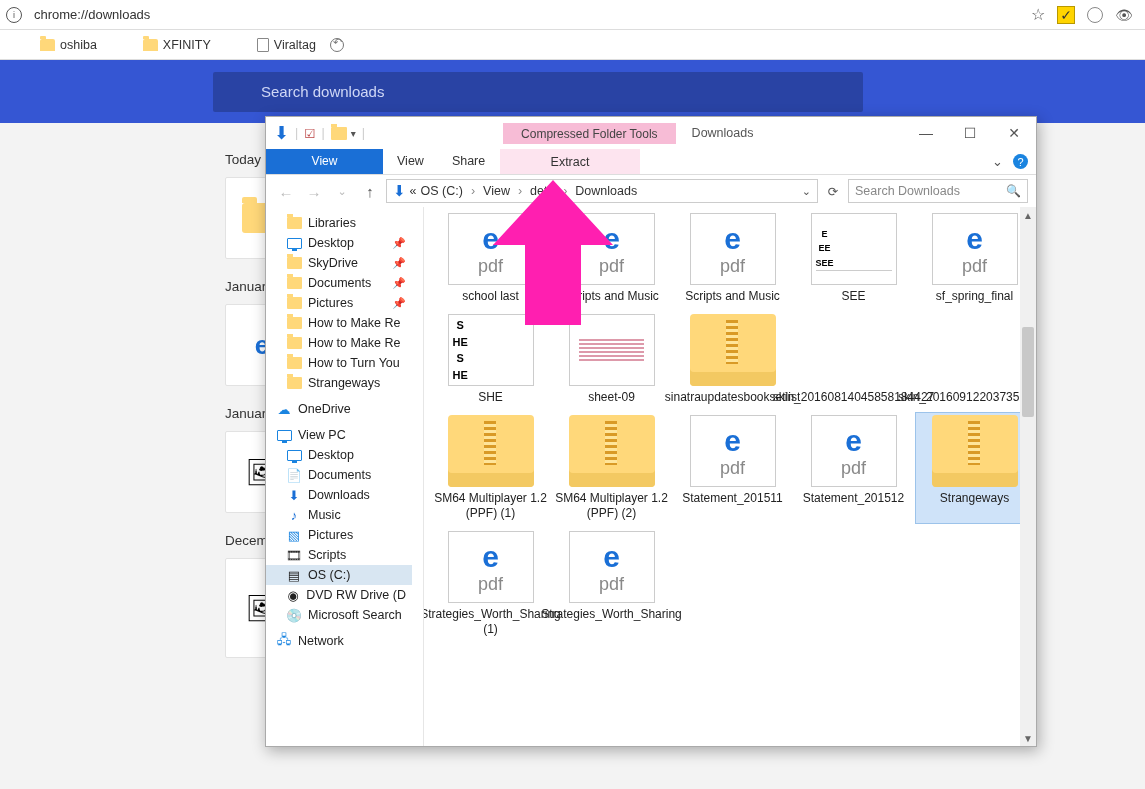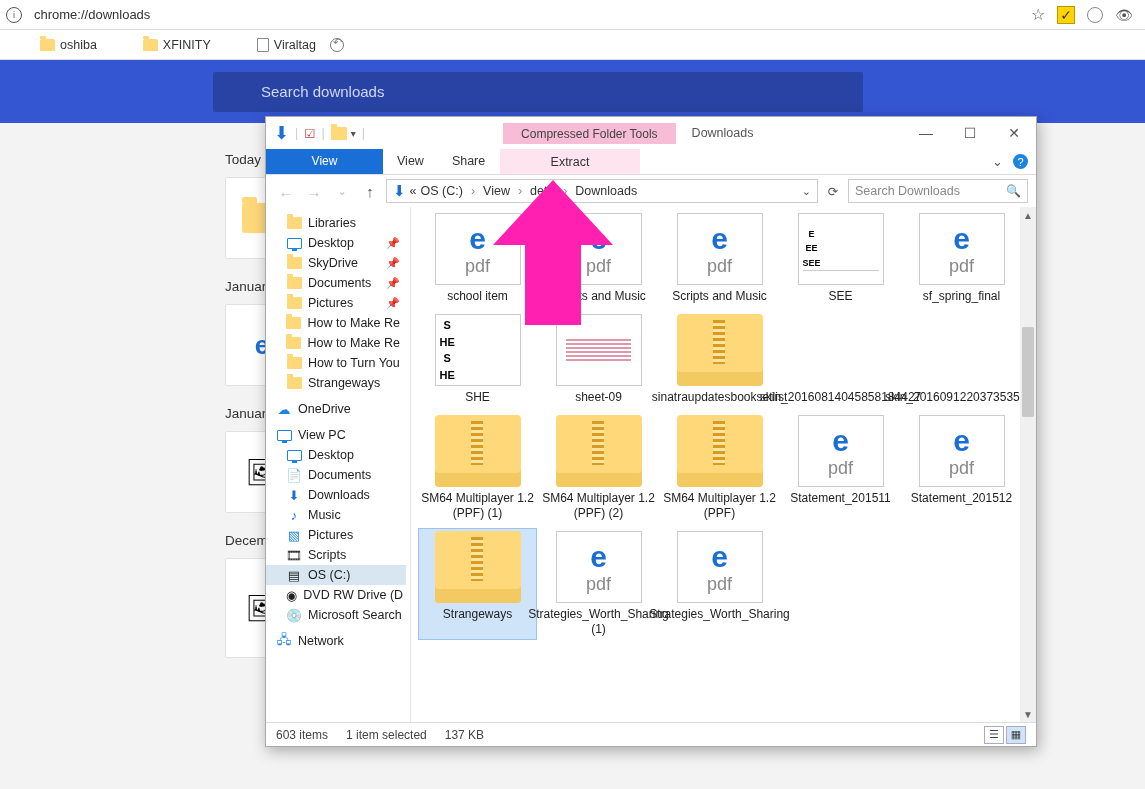--- a/index.html
+++ b/index.html
@@ -74,21 +74,21 @@
 .navrow .up{font-size:15px;color:#555;}
 .navrow .crumbs{ flex:1; height:24px; border:1px solid #ccc; display:flex; align-items:center; padding:0 6px; gap:4px; color:#333;}
 .navrow .crumbs .dn2{color:#1a6fd6;font-size:15px;}
 .navrow .crumbs .sep{color:#888; padding:0 4px;}
 .navrow .crumbs .dd{margin-left:auto;color:#555;font-size:11px;}
 .navrow .refresh{width:22px;text-align:center;color:#555;}
 .navrow .sbox{ width:180px; height:24px; border:1px solid #ccc; display:flex; align-items:center; padding:0 6px; justify-content:space-between; color:#888;}
 .navrow .sbox .mg{font-size:12px;color:#555;}
 
 .body { flex:1; display:flex; min-height:0;}
-.navpane { width:145px; border-right:1px solid #e6e6e6; overflow:hidden; font-size:12.5px; padding:6px 4px 0 0;}
+.navpane { width:158px; border-right:1px solid #e6e6e6; overflow:hidden; font-size:12.5px; padding:6px 11px 0 0;}
 .navpane .itm{ display:flex; align-items:center; gap:6px; padding:3px 6px 3px 20px; color:#222; white-space:nowrap;}
 .navpane .itm.l1{padding-left:10px; margin-top:6px;}
 .navpane .itm.sel{background:#d8e6f2;}
 .navpane .pin{margin-left:auto; color:#9aa; font-size:11px;}
 .navpane .ic{width:16px;height:14px;display:flex;align-items:center;justify-content:center;font-size:13px;}
 .fSm{width:15px;height:12px;background:#ffd87a;border-radius:1px;position:relative;}
 .fSm::before{content:"";position:absolute;top:-3px;left:0;width:6px;height:3px;background:#ffd87a;}
 .monitor{width:15px;height:11px;border:1.3px solid #1a84e0;border-radius:1px;position:relative;}
 .monitor::after{content:"";position:absolute;bottom:-3px;left:4px;width:5px;height:2px;background:#1a84e0;}
 
@@ -364,21 +364,21 @@
           <span>Network</span>
         </div>
       </div>
     <div class="files">
       <div class="grid" id="filegrid">
           <div class="file">
             <div class="thumb pdf">
               <div class="e">e</div>
               <div class="p">pdf</div>
             </div>
-            <div class="cap">school item</div>
+            <div class="cap">school last</div>
           </div>
           <div class="file">
             <div class="thumb pdf">
               <div class="e">e</div>
               <div class="p">pdf</div>
             </div>
             <div class="cap">Scripts and Music</div>
           </div>
           <div class="file">
             <div class="thumb pdf">
@@ -459,24 +459,20 @@
           </div>
           <div class="file">
             <div class="thumb zip"></div>
             <div class="cap">SM64 Multiplayer 1.2 (PPF) (1)</div>
           </div>
           <div class="file">
             <div class="thumb zip"></div>
             <div class="cap">SM64 Multiplayer 1.2 (PPF) (2)</div>
           </div>
           <div class="file">
-            <div class="thumb zip"></div>
-            <div class="cap">SM64 Multiplayer 1.2 (PPF)</div>
-          </div>
-          <div class="file">
             <div class="thumb pdf">
               <div class="e">e</div>
               <div class="p">pdf</div>
             </div>
             <div class="cap">Statement_201511</div>
           </div>
           <div class="file">
             <div class="thumb pdf">
               <div class="e">e</div>
               <div class="p">pdf</div>
@@ -503,28 +499,19 @@
           </div>
         </div>
       <div class="scrollbar">
         <div class="ar t">▲</div>
         <div class="th"></div>
         <div class="ar b">▼</div>
       </div>
     </div>
   </div>
 
-  <div class="statusbar">
-    <span>603 items</span>
-    <span>1 item selected</span>
-    <span>137 KB</span>
-    <div class="vbtns">
-      <div class="vbtn">☰</div>
-      <div class="vbtn act">▦</div>
-    </div>
-  </div>
 </div>
 
 <div class="pink-arrow">
   <svg viewBox="0 0 140 155">
       <path d="M70 5 L130 70 L98 70 L98 150 L42 150 L42 70 L10 70 Z" fill="#ff1fb0"></path>
     </svg>
 </div>
 
 </body></html>

